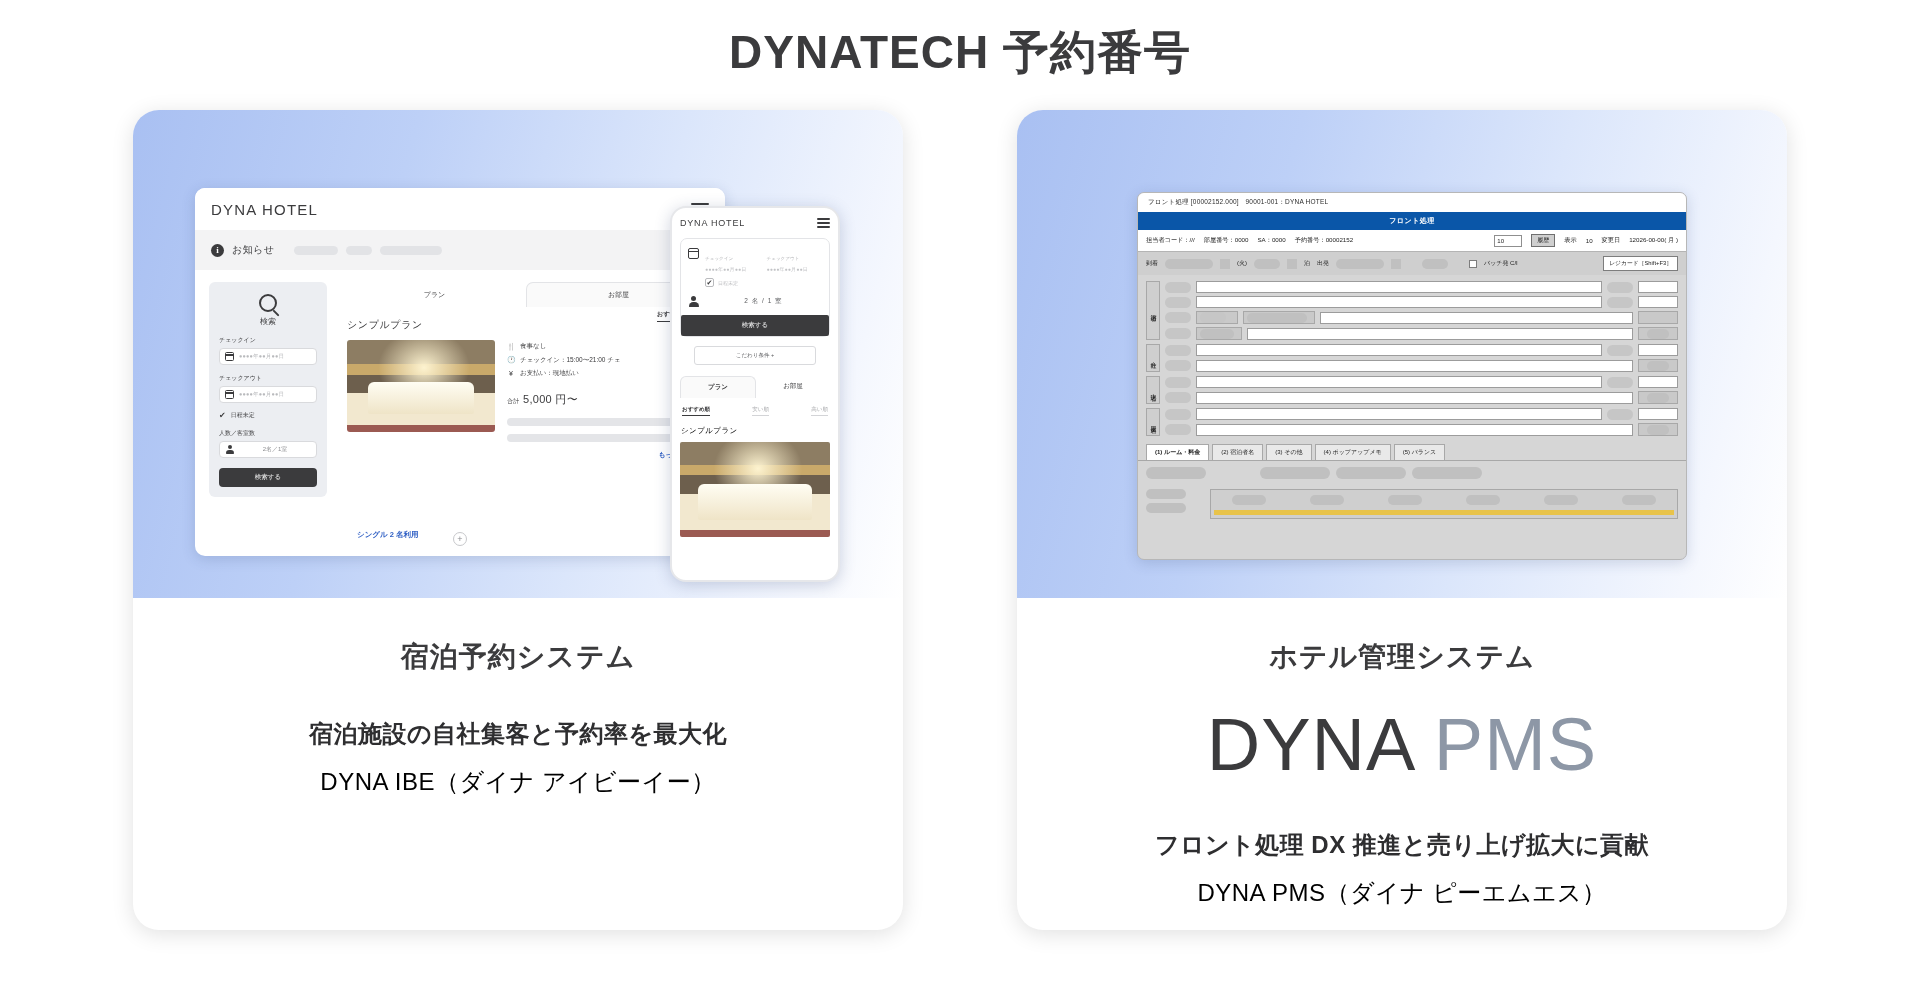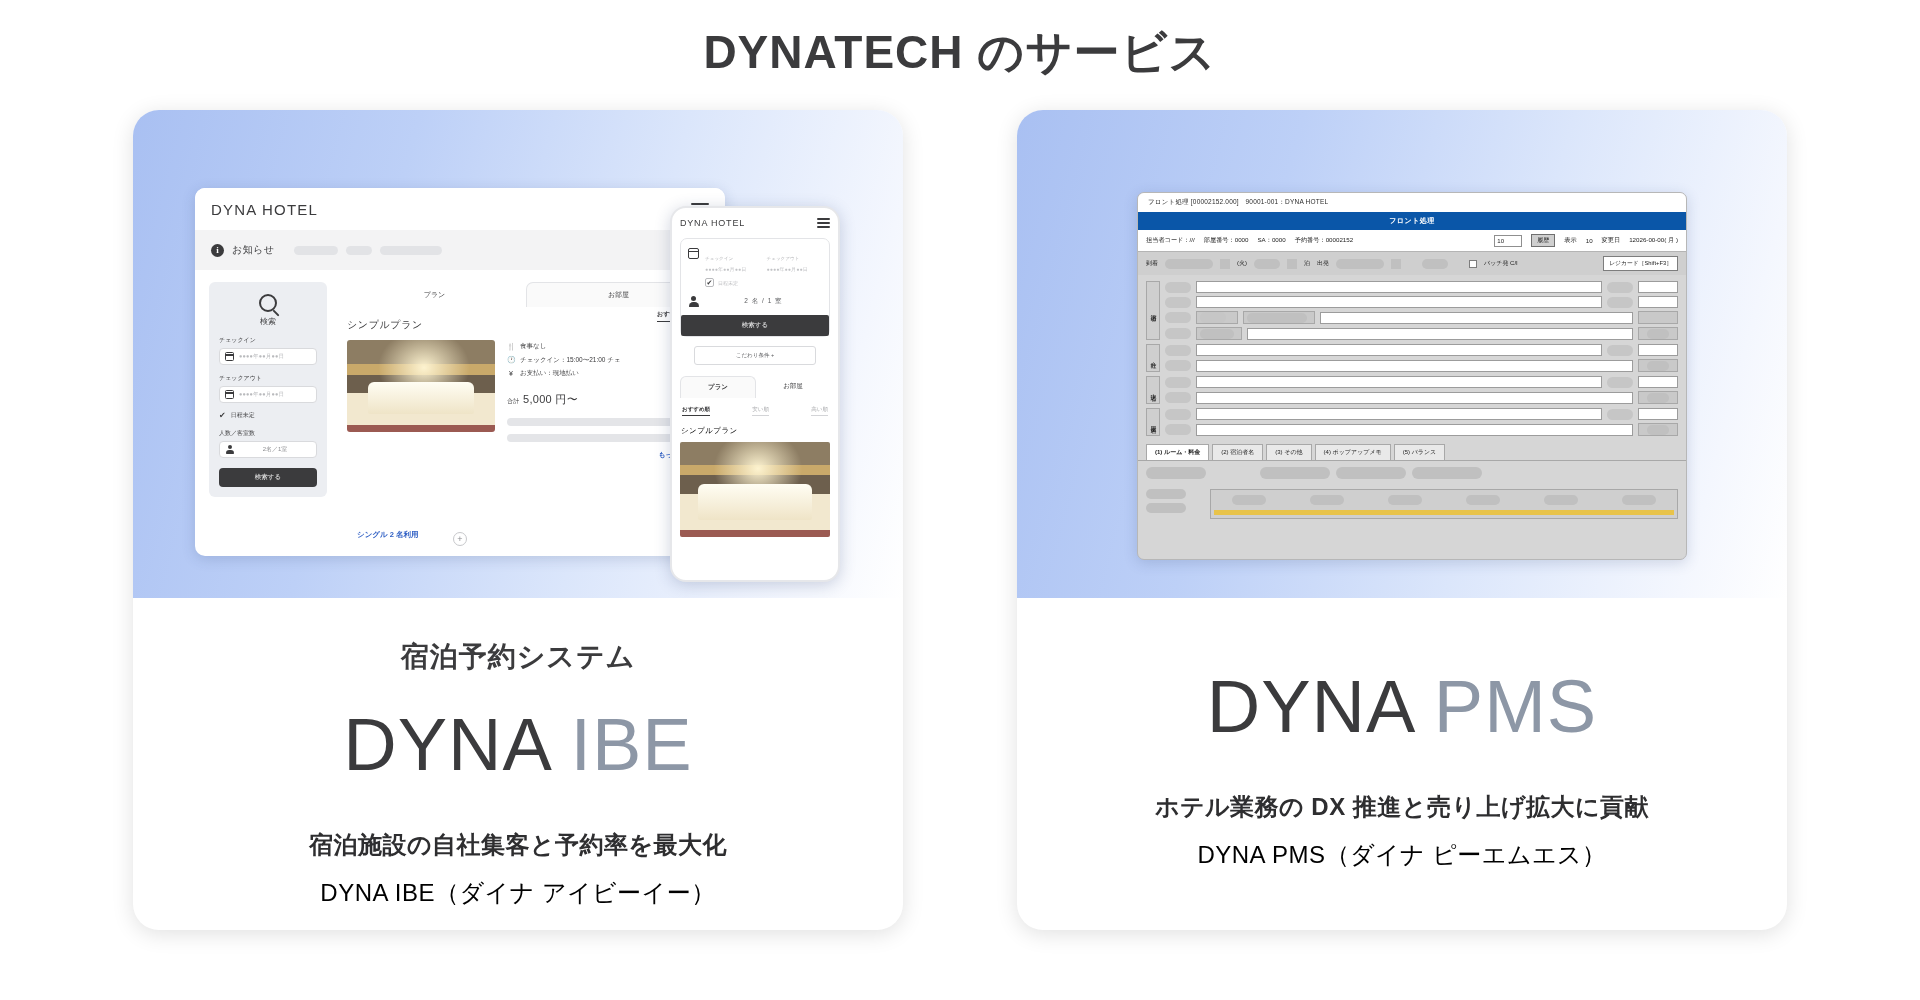--- a/index.html
+++ b/index.html
@@ -291,21 +291,21 @@
   .pms-bot-left { width:58px; display:flex; flex-direction:column; gap:4px;}
   .pms-grid { flex:1; background:#cfcfcf; border:1px solid #a8a8a8; padding:3px; }
   .pms-grid-row { display:flex; gap:8px; justify-content:space-around; padding:2px 0; }
   .pms-yellow { height:5px; background:#e8c34a; margin-top:3px; }
 </style>
 </head>
 <body>
 
 <div class="page">
 
-  <h1 class="page-title">DYNATECH のサービス</h1>
+  <h1 class="page-title">DYNATECH 予約番号</h1>
 
   <div class="cards">
 
     <div class="card">
       <div class="card-hero">
 
         <div class="ibe-desktop">
           <div class="ibe-brandbar">
             <div class="ibe-brand">DYNA HOTEL</div>
             <div class="hamburger">
@@ -446,24 +446,20 @@
             <span class="ph-sort">高い順</span>
           </div>
 
           <div class="ph-plan">シンプルプラン</div>
           <div class="ph-img"></div>
         </div>
       </div>
 
       <div class="card-body">
         <div class="sys-kind">宿泊予約システム</div>
-        <div class="sys-name">
-          <span>DYNA</span>
-          <span class="accent">IBE</span>
-        </div>
         <div class="sys-desc">宿泊施設の自社集客と予約率を最大化</div>
         <div class="sys-reading">DYNA IBE（ダイナ アイビーイー）</div>
       </div>
     </div>
 
     <div class="card">
       <div class="card-hero">
 
         <div class="pms">
           <div class="pms-title">フロント処理 [00002152.000]　90001-001：DYNA HOTEL</div>
@@ -628,23 +624,24 @@
                 <span class="pill" style="width:34px"></span>
                 <span class="pill" style="width:34px"></span>
               </div>
               <div class="pms-yellow"></div>
             </div>
           </div>
         </div>
       </div>
 
       <div class="card-body">
+        <div class="sys-kind">ホテル管理システム</div>
         <div class="sys-name">
           <span>DYNA</span>
           <span class="accent">PMS</span>
         </div>
-        <div class="sys-desc">ホテル業務の DX 推進と売り上げ拡大に貢献</div>
+        <div class="sys-desc">フロント処理 DX 推進と売り上げ拡大に貢献</div>
         <div class="sys-reading">DYNA PMS（ダイナ ピーエムエス）</div>
       </div>
     </div>
 
   </div>
 </div>
 
 </body></html>

